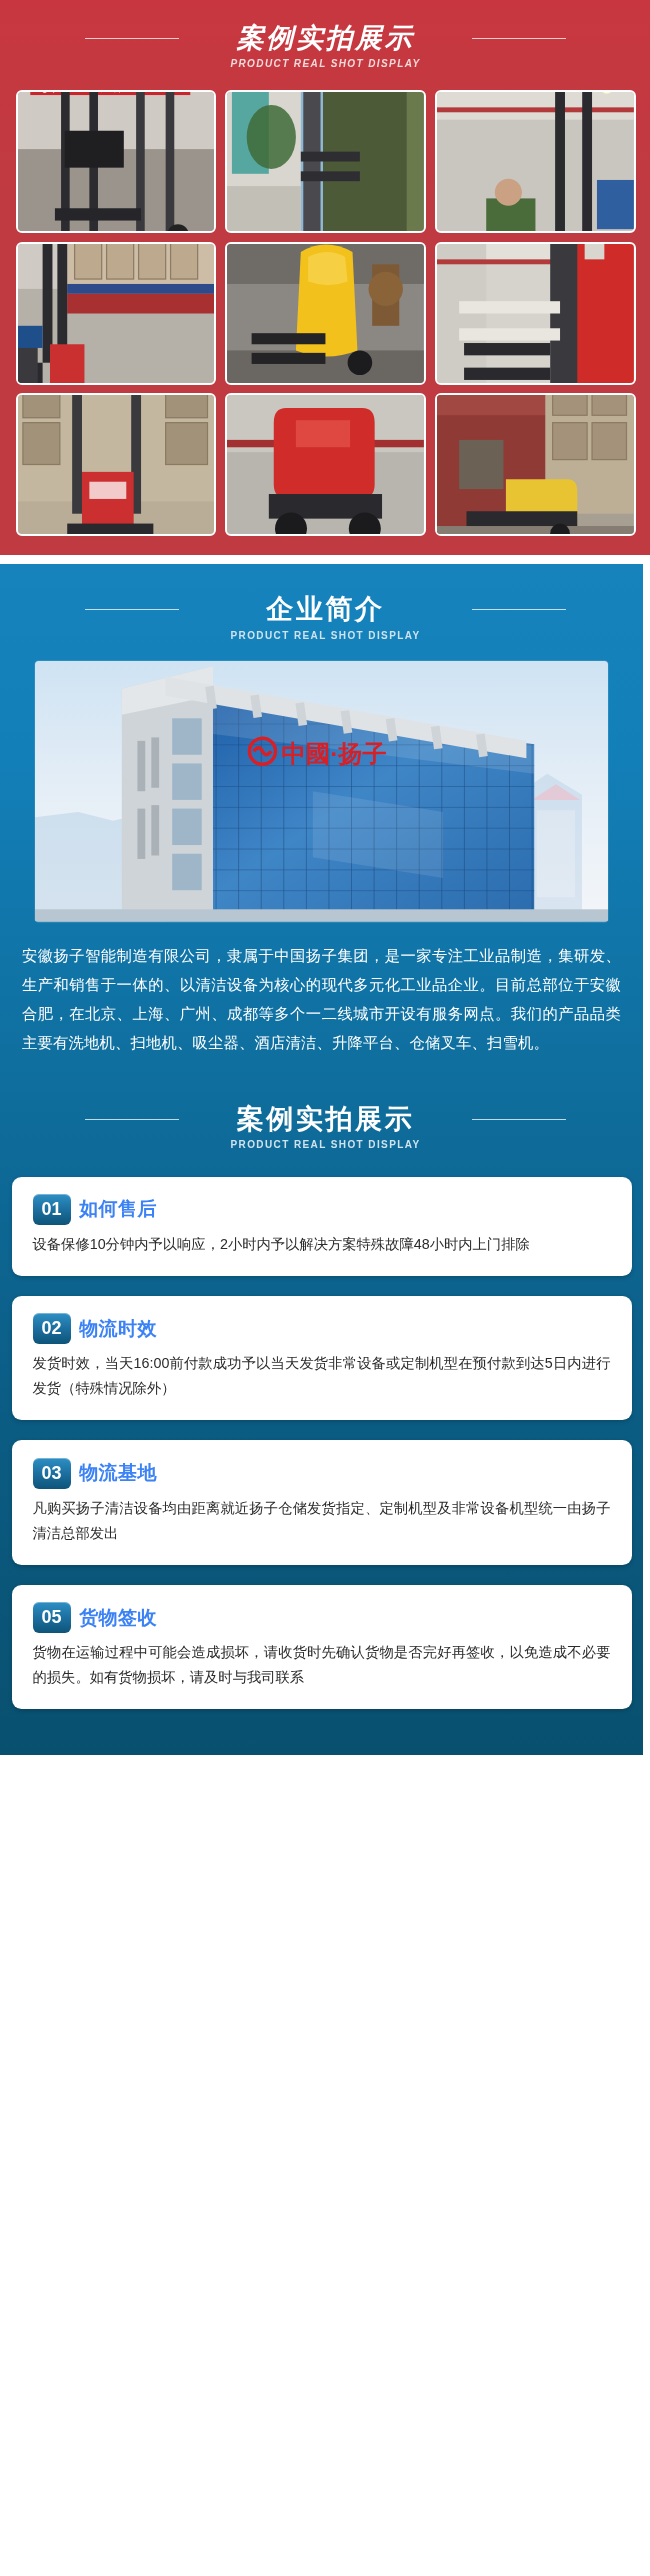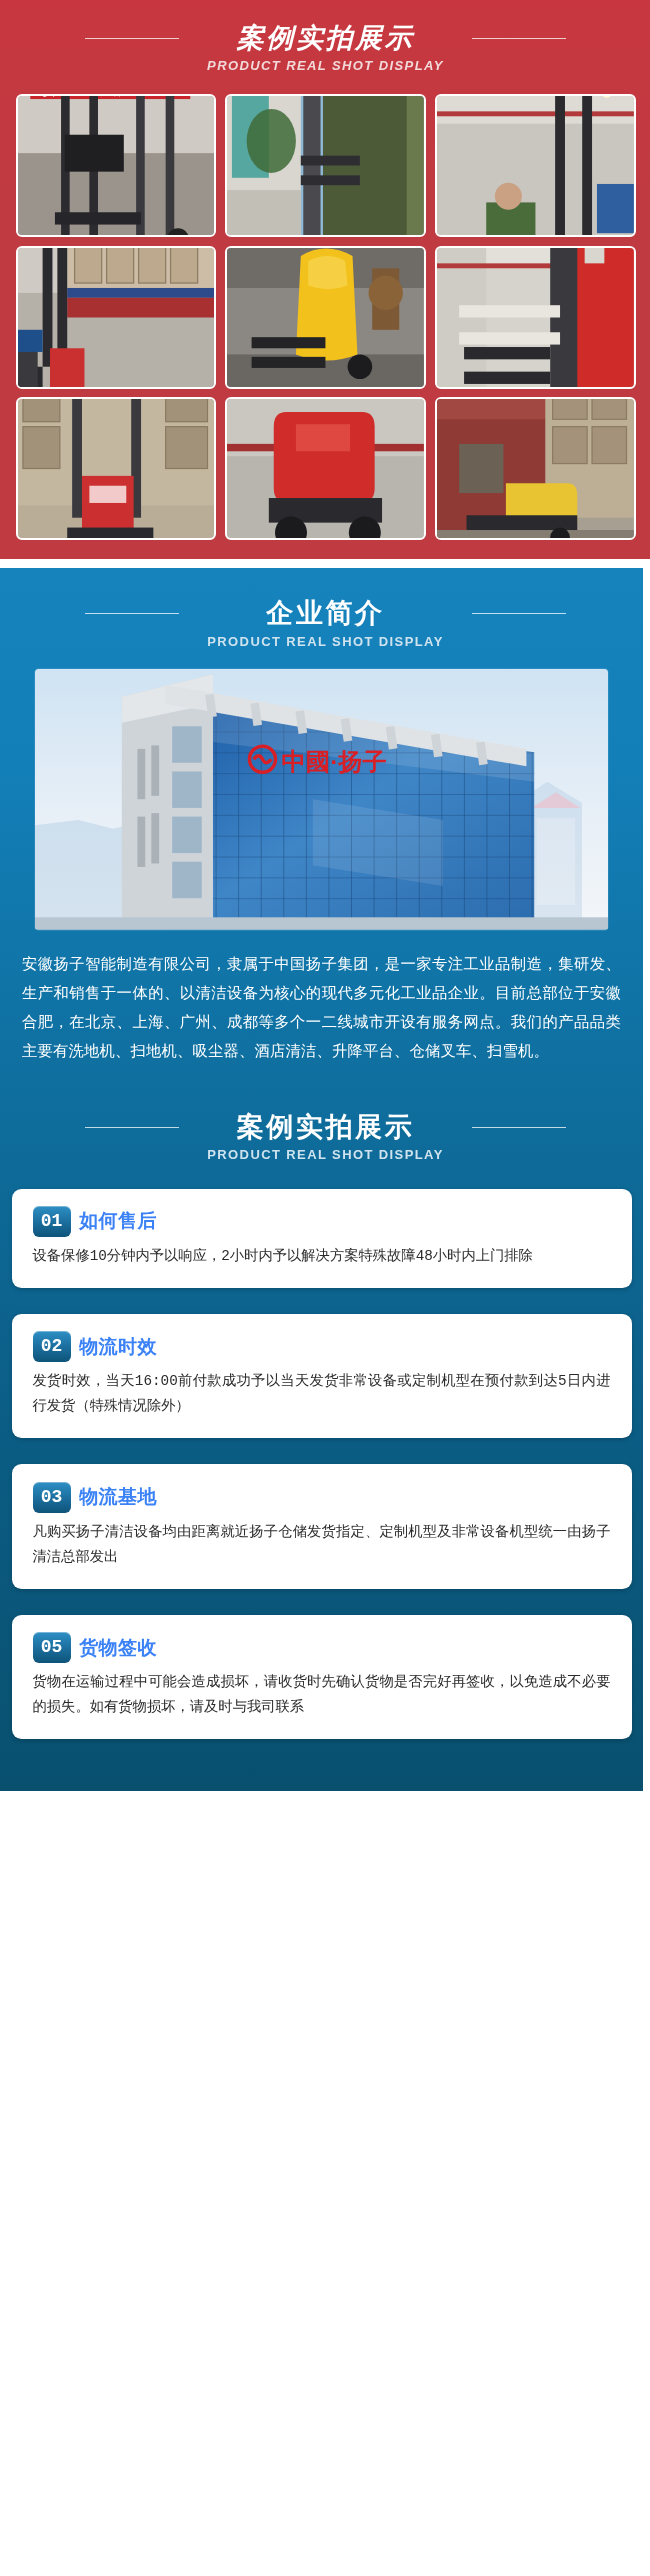--- a/index.html
+++ b/index.html
@@ -14,21 +14,21 @@
   .red-section {
     width:651px; background:linear-gradient(180deg,#c8373f 0%,#c03a42 35%,#bf3a41 100%);
     padding:15.6px 0 19px 0; position:relative;font-style:italic;
   }
   .sec-head { width:651px; text-align:center; position:relative; padding:5.2px 0 8.7px 0; }
   .sec-head .cn {
     font-size:27px; font-weight:bold; color:#ffffff; letter-spacing:2.6px;
     line-height:35px; display:inline-block; position:relative; z-index:3;
   }
   .sec-head .en {
-    font-size:13px; color:#f3dada; letter-spacing:1.4px; margin-top:2.6px;
+    font-size:10px; color:#f3dada; letter-spacing:1.4px; margin-top:2.6px;
     font-weight:bold;
   }
   .sec-head .en.blue { color:#cfe3ef; }
   .head-line {
     position:absolute; top:22.6px; width:94px; height:0.9px; background:rgba(255,255,255,.75);
   }
   .head-line.l { left:85px; }
   .head-line.r { right:85px; }
 
   .grid {
@@ -56,21 +56,21 @@
     width:599px; margin:19px auto 0 auto; color:#ffffff;
     font-size:15.3px; line-height:29px; text-align:justify; letter-spacing:0.2px;
   }
 
   
   .svc-head-wrap { padding:40px 0 0 0; }
 
   .cards { width:620px; margin:17.4px auto 0 auto; padding-bottom:26px; }
   .card {
     background:#ffffff; border-radius:9.5px; padding:17.4px 21px 19px 21px;
-    margin-bottom:26px; box-shadow:0 1.7px 4.3px rgba(0,0,0,.18);font-family:Liberation Mono, monospace;
+    margin-bottom:20px; box-shadow:0 1.7px 4.3px rgba(0,0,0,.18);
   }
   .card-head { display:flex; align-items:center; gap:8.7px; margin-bottom:7px; }
   .num {
     width:38px; height:31px; border-radius:6px; flex:0 0 auto;
     background:linear-gradient(180deg,#2e8fc4 0%,#1b6e9e 52%,#0e5479 100%);
     color:#ffffff; font-size:18px; font-weight:bold; line-height:31px; text-align:center;
     box-shadow:inset 0 0.9px 0 rgba(255,255,255,.35);
   }
   .card-title { font-size:19px; font-weight:bold; color:#3b82f6; letter-spacing:0.4px; }
   .card-body { font-size:14.3px; line-height:25px; color:#2b2b2b; text-align:justify; }

